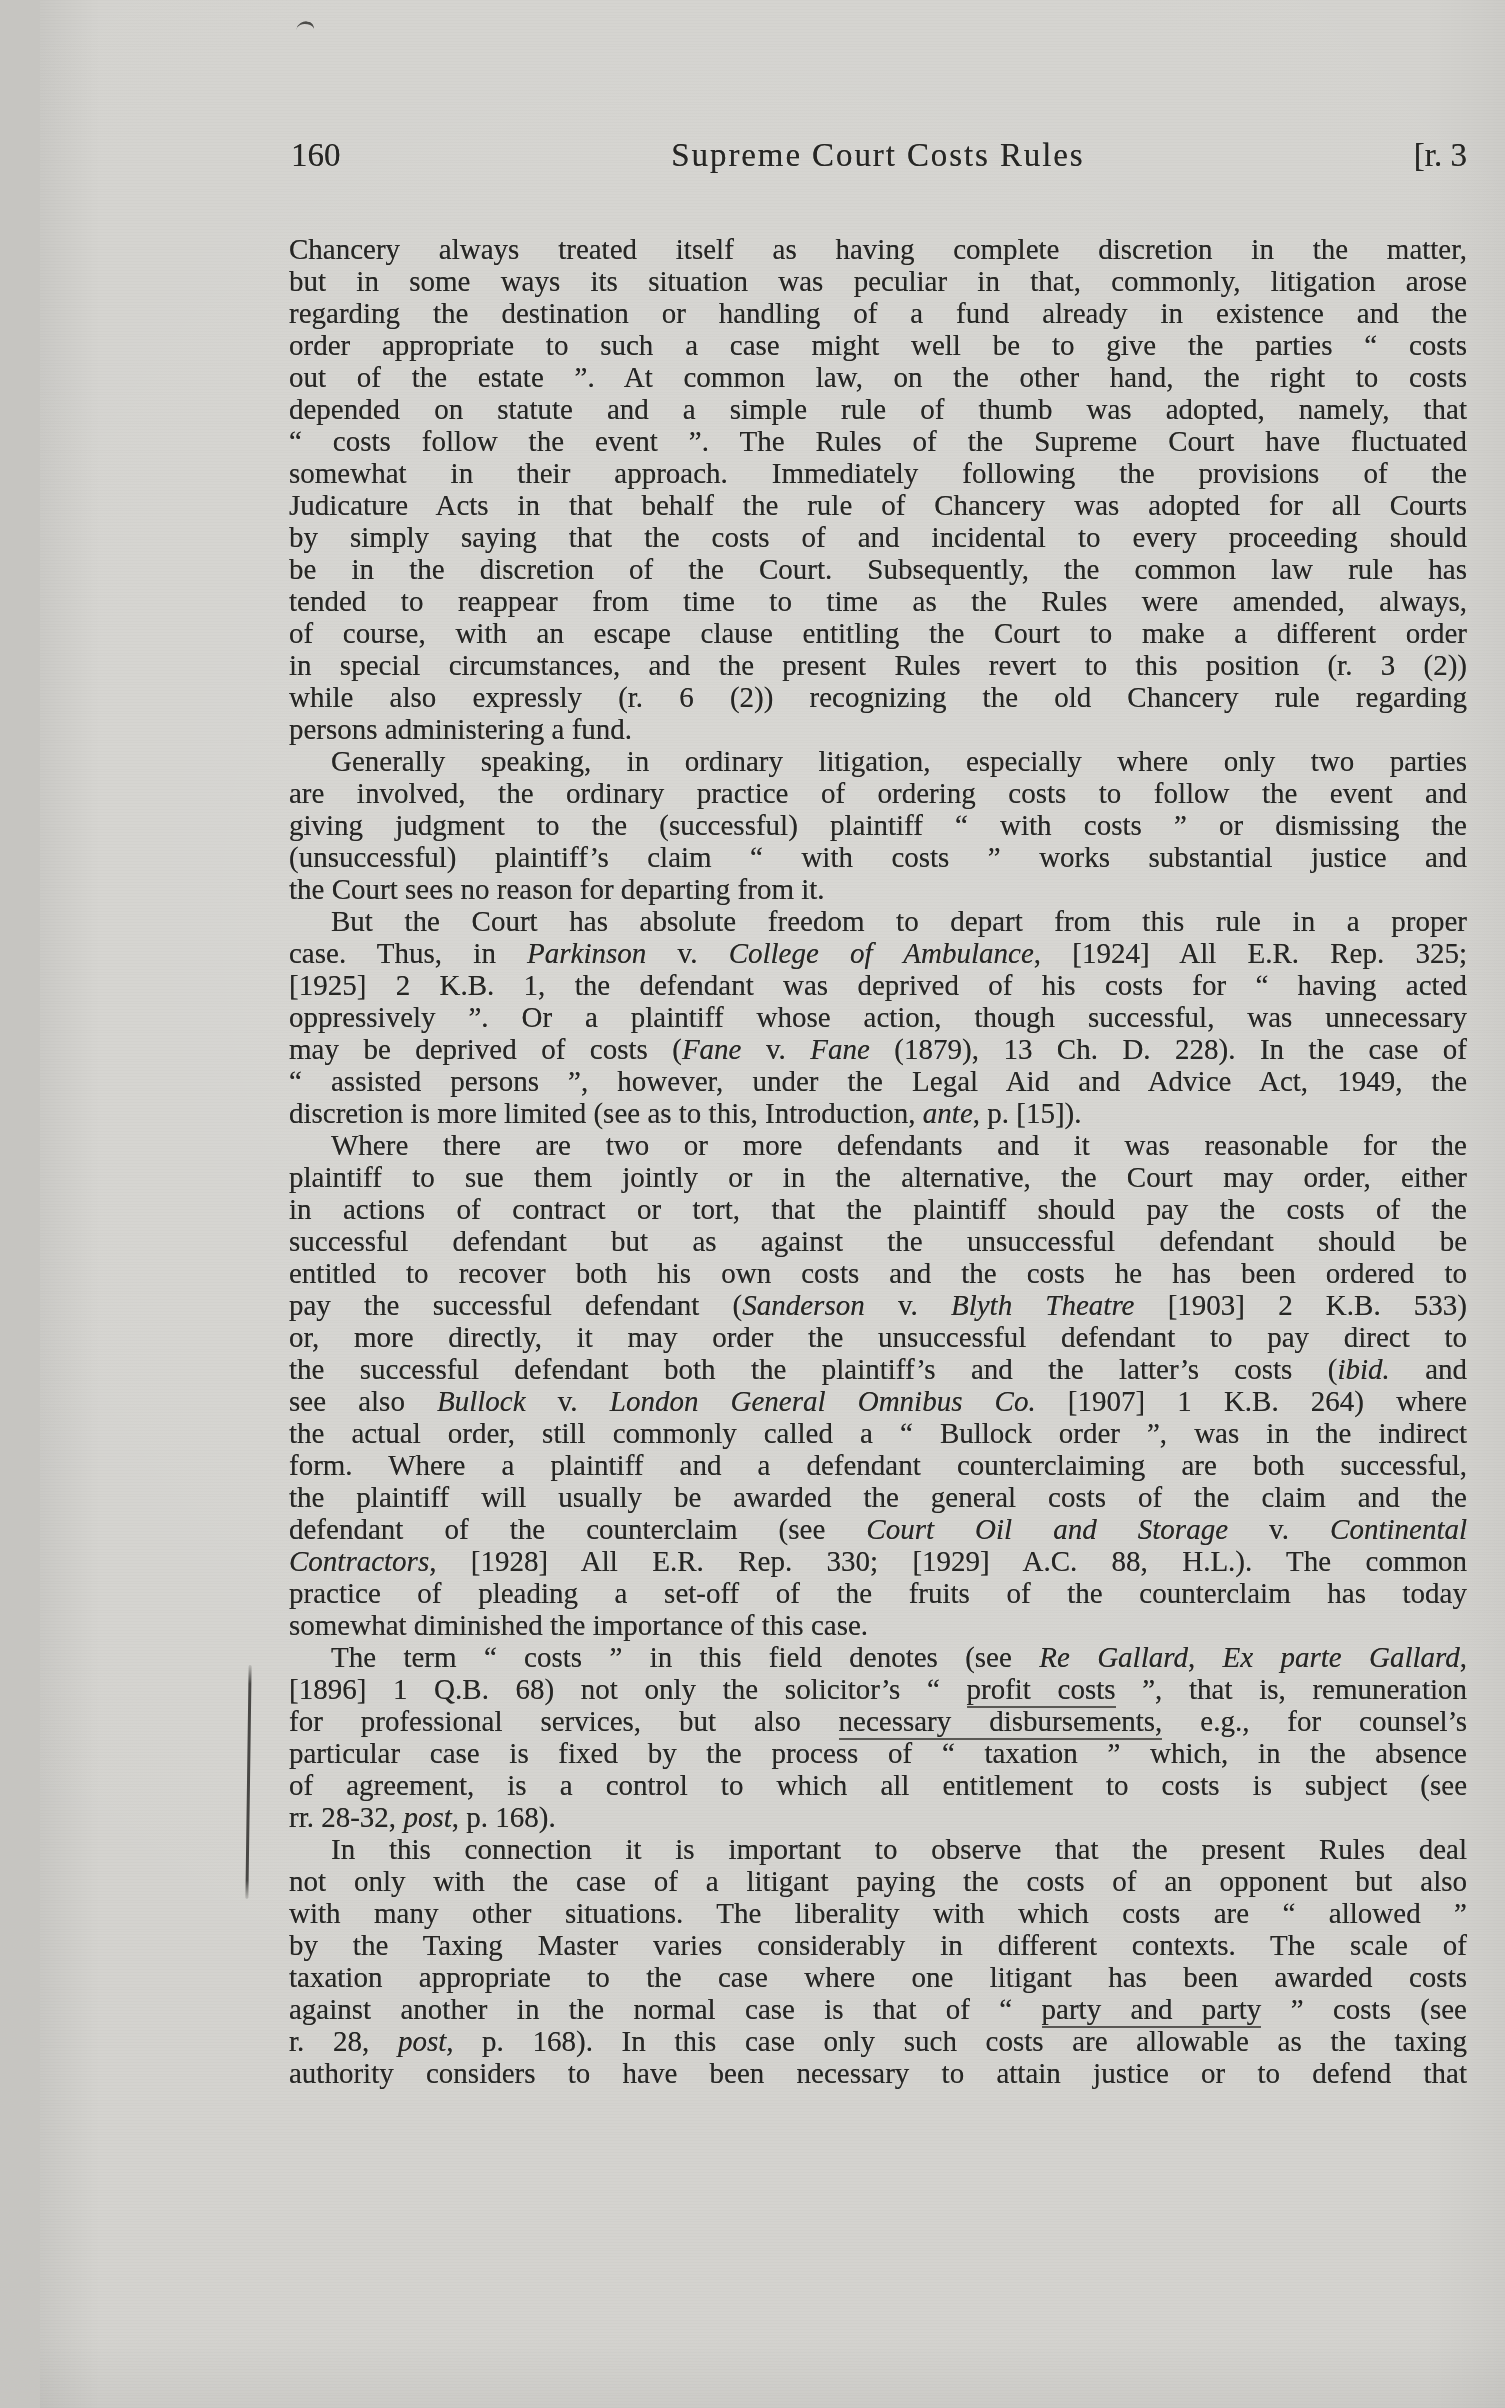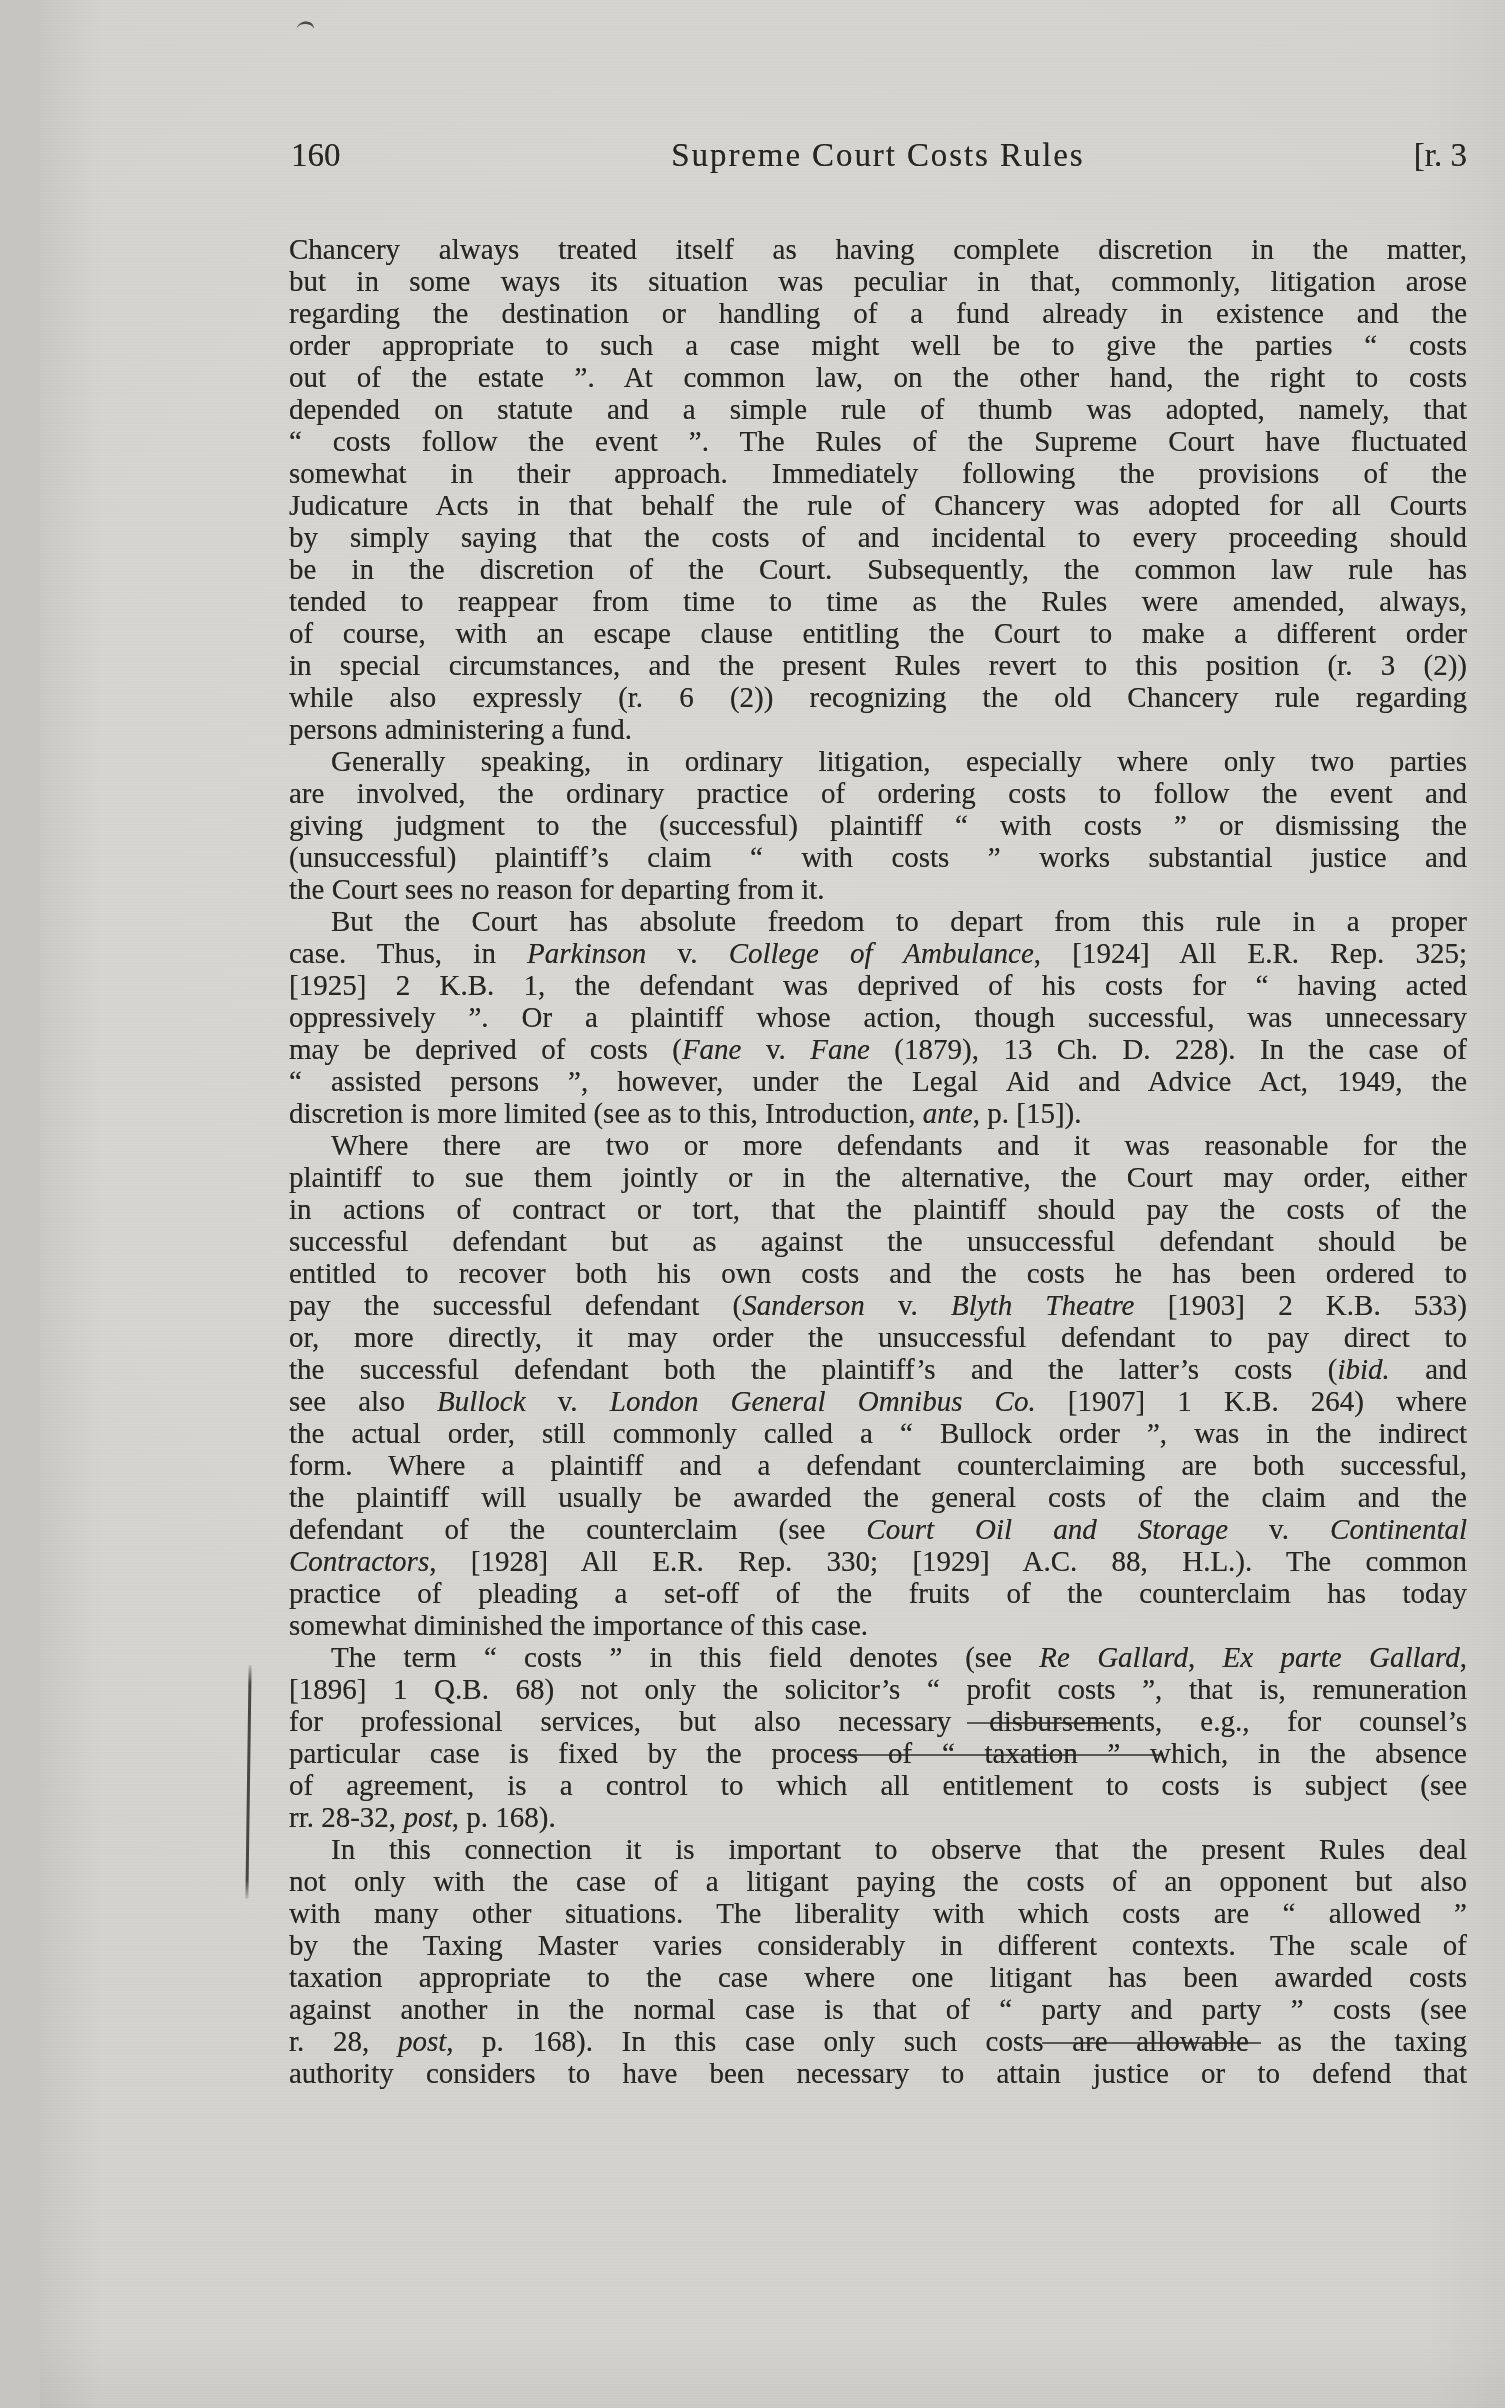--- a/index.html
+++ b/index.html
@@ -35,21 +35,21 @@
   .line{
     height:32px;line-height:32px;
     text-align:justify;text-align-last:justify;
     overflow:visible;white-space:normal;
   }
   .line.last{text-align:right;text-align-last:left;}
   .line.indent{text-indent:42px;}
   em{font-style:italic;}
   .underlined{
     border-bottom:2.9px solid rgba(58,56,52,0.8);
-    padding-bottom:17px;
+    padding-bottom:1px;
   }
   .margin-line{
     position:absolute;left:207px;top:1665px;width:2.9px;height:234px;border-radius:1.9px;
     background:linear-gradient(180deg, rgba(60,58,55,0.15), rgba(48,47,45,0.85) 8%, rgba(48,47,45,0.85) 92%, rgba(60,58,55,0.15));
     transform:rotate(0.8deg);
   }
   .stray-mark{
     position:absolute;left:257px;top:21px;width:17.4px;height:7.7px;
     border-top:3.9px solid rgba(42,42,40,0.8);
     border-radius:60% 40% 0 0 / 100% 60% 0 0;

